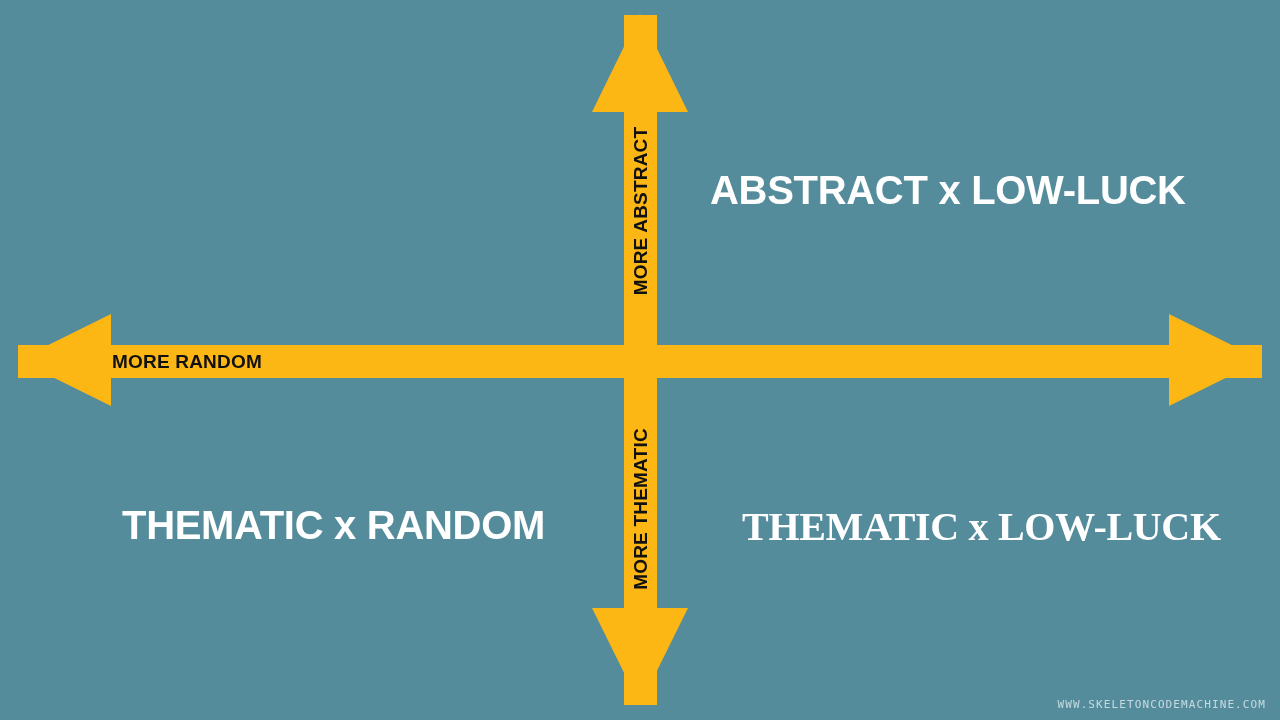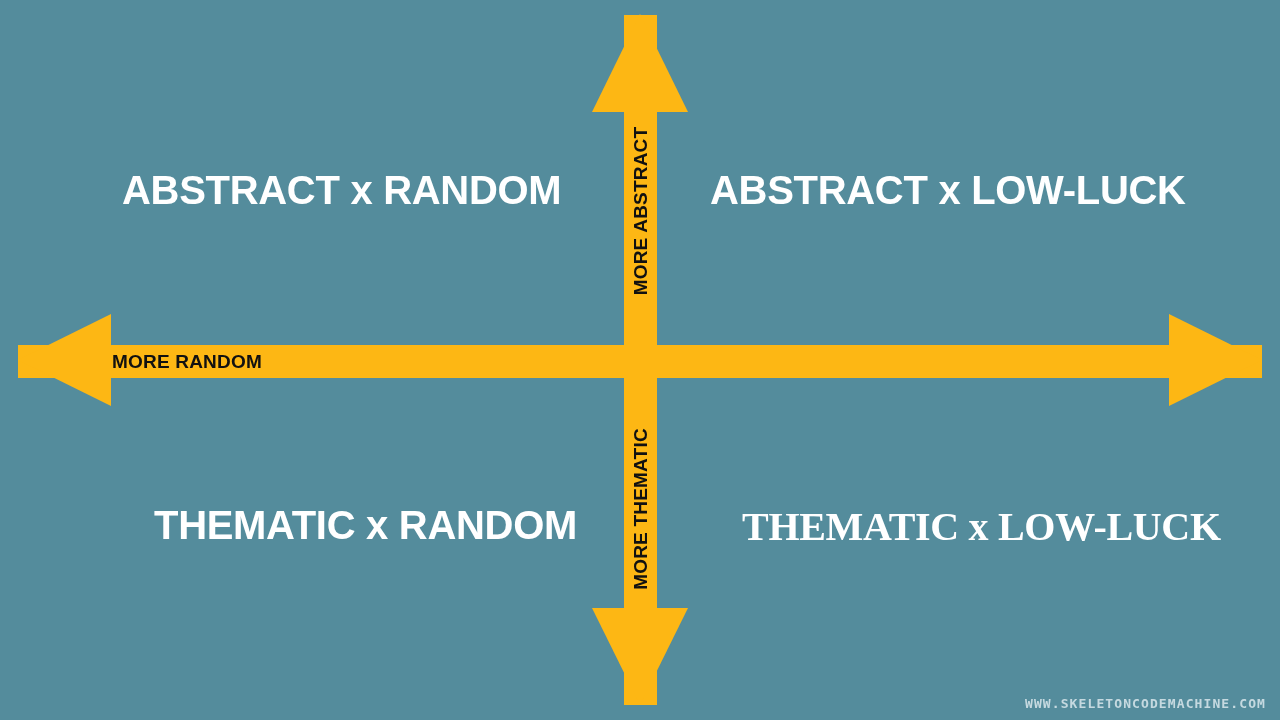--- a/index.html
+++ b/index.html
@@ -134,32 +134,32 @@
   .quadrant {
     position: absolute;
     color: #ffffff;
     font-size: 40px;
     font-weight: bold;
     letter-spacing: -0.3px;
     white-space: nowrap;
   }
   .q-tl { left: 122px; top: 168px; }
   .q-tr { left: 710px; top: 168px; }
-  .q-bl { left: 122px; top: 503px; margin-left: 32px; }
+  .q-bl { left: 122px; top: 503px; }
   .q-br { left: 742px; top: 503px; font-family: Liberation Serif, serif; }
 
   
   .watermark {
     position: absolute;
     right: 14px;
     bottom: 9px;
     color: #cfe0e6;
     font-family: "DejaVu Sans Mono", monospace;
-    font-size: 13px;
-    font-weight: bold;
+    font-size: 11px;
+    font-weight: normal;
     letter-spacing: 1.1px;
     white-space: nowrap;
     opacity: 0.92;
   }
 </style>
 </head>
 <body>
 
 <div id="stage">
 
@@ -173,20 +173,19 @@
 
   <div class="axis-label-h axis-label-left">MORE RANDOM</div>
 
   <div class="axis-label-v axis-label-top">
     <span>MORE ABSTRACT</span>
   </div>
   <div class="axis-label-v axis-label-bottom">
     <span>MORE THEMATIC</span>
   </div>
 
-  <div class="quadrant q-tl">ABSTRACT x RANDOM</div>
   <div class="quadrant q-tr">ABSTRACT x LOW-LUCK</div>
   <div class="quadrant q-bl">THEMATIC x RANDOM</div>
   <div class="quadrant q-br">THEMATIC x LOW-LUCK</div>
 
   <div class="watermark">WWW.SKELETONCODEMACHINE.COM</div>
 
 </div>
 
 </body></html>

